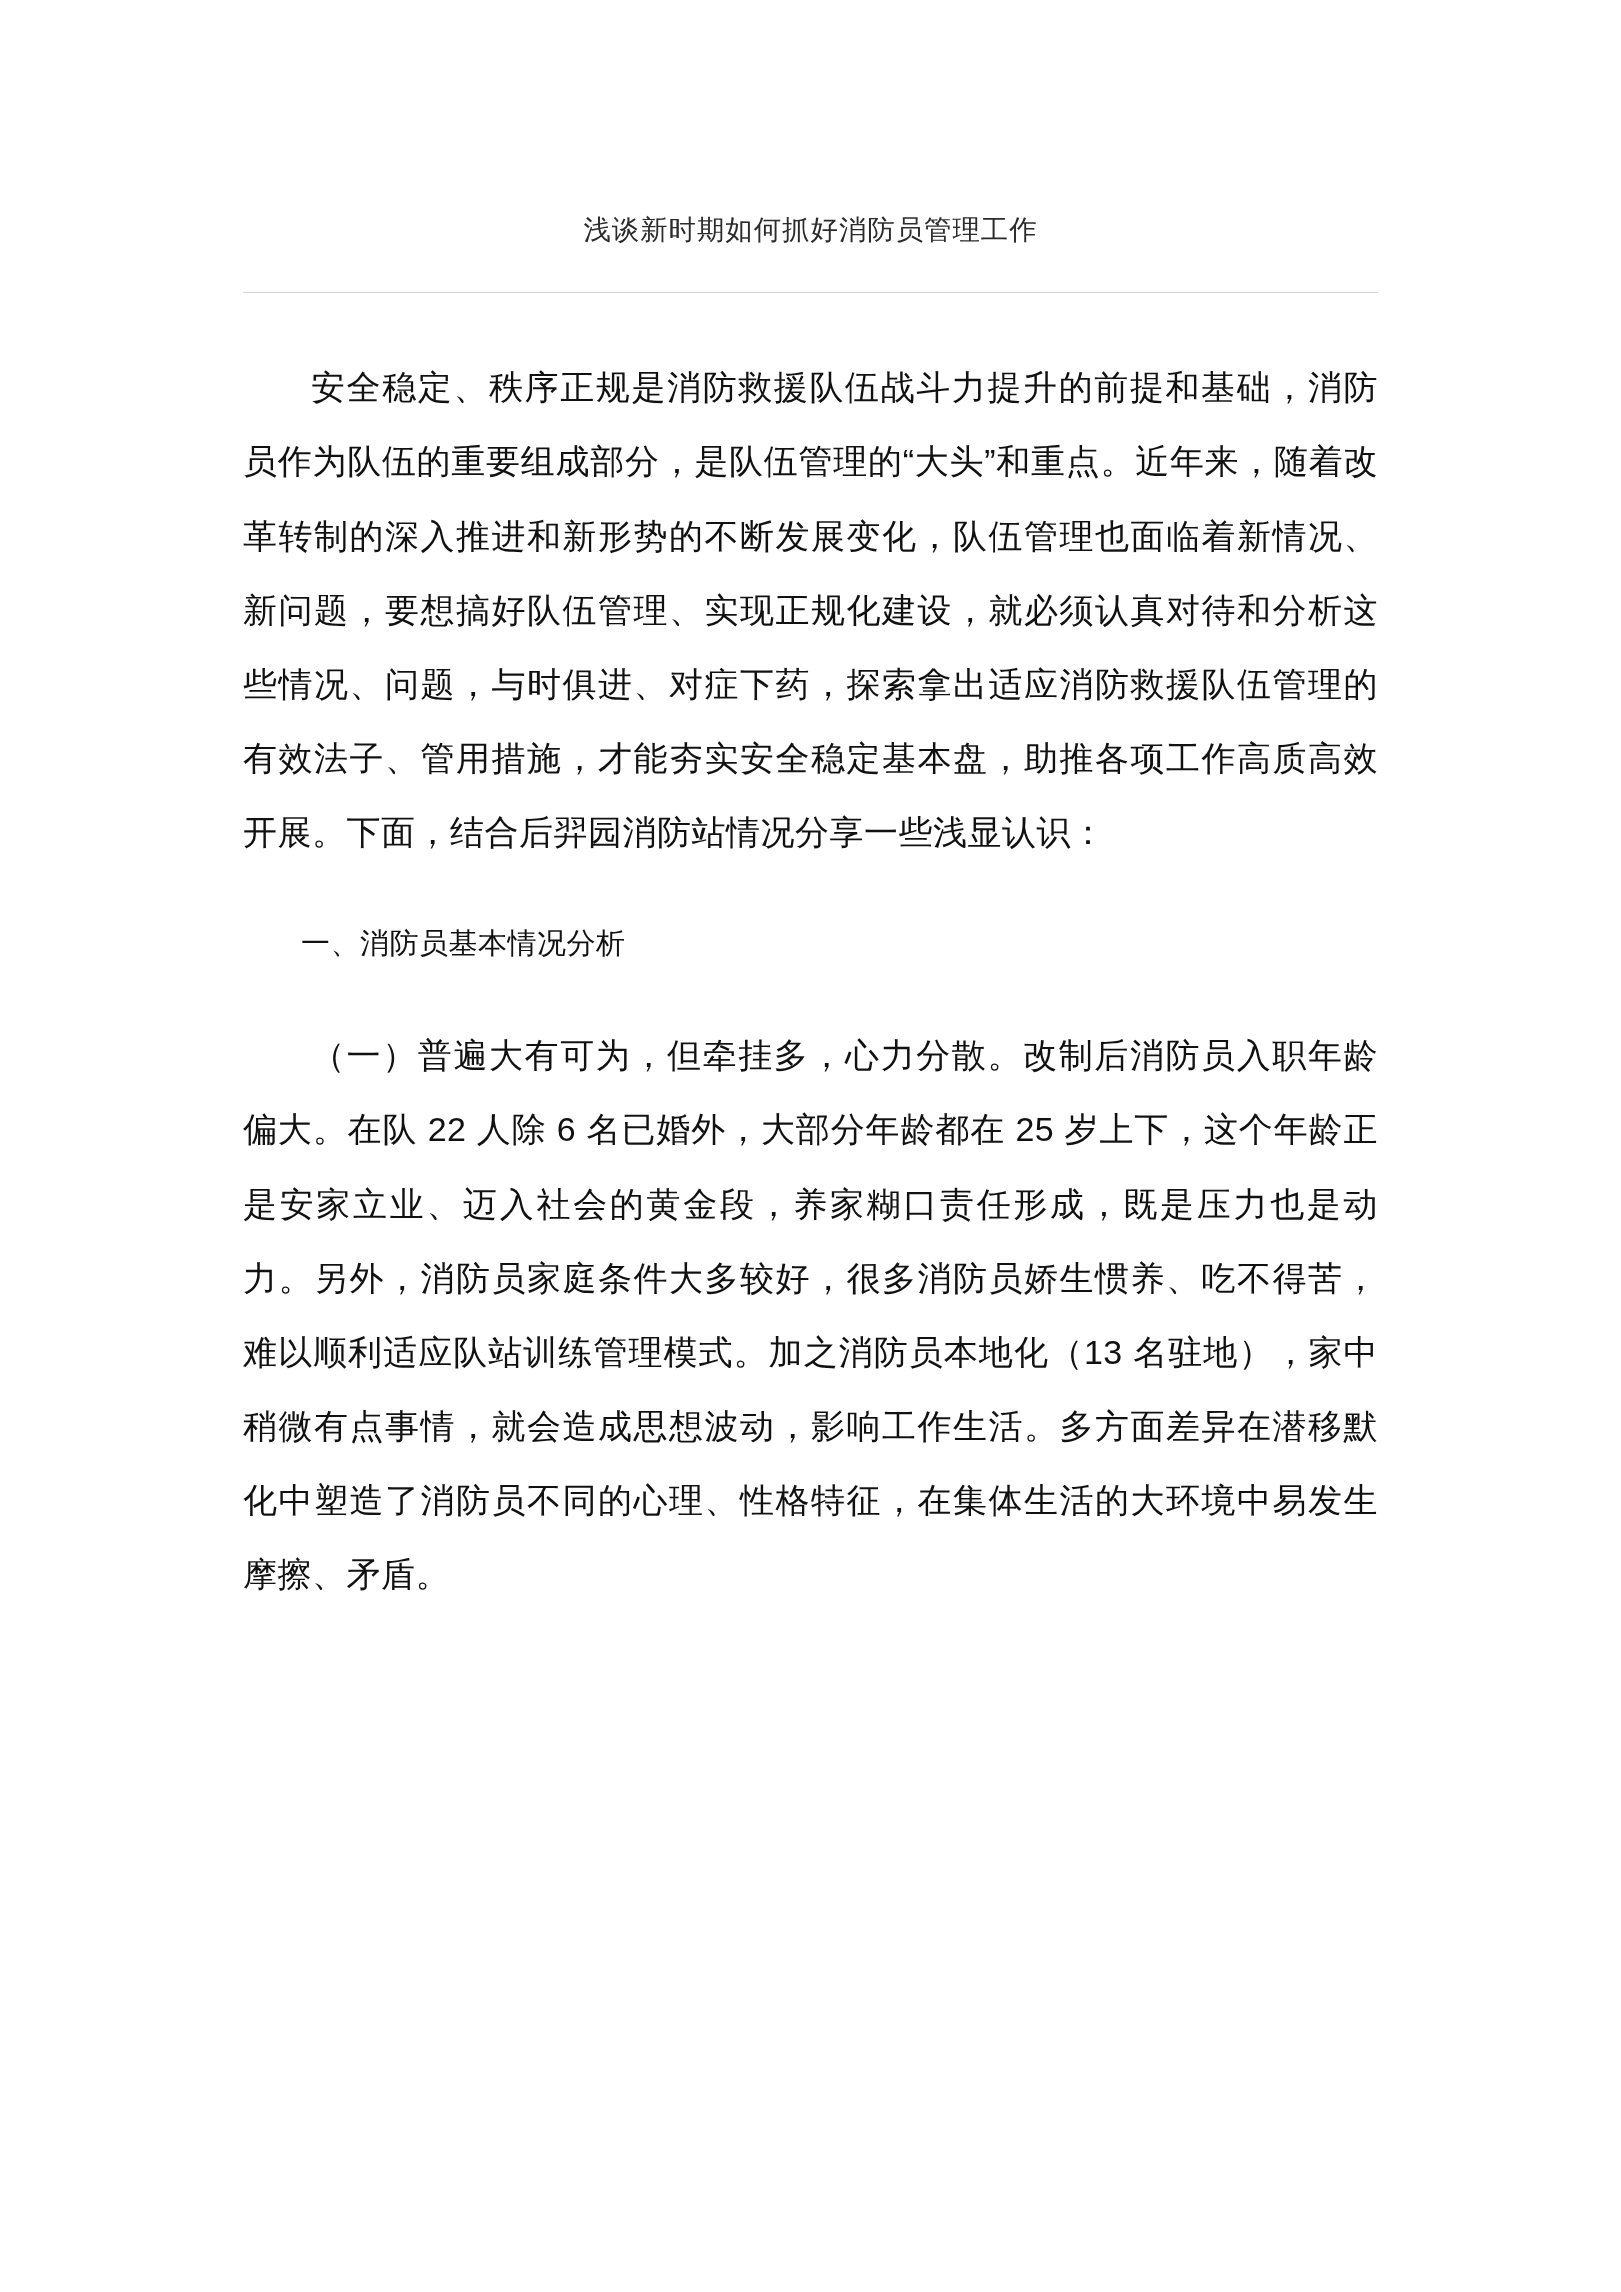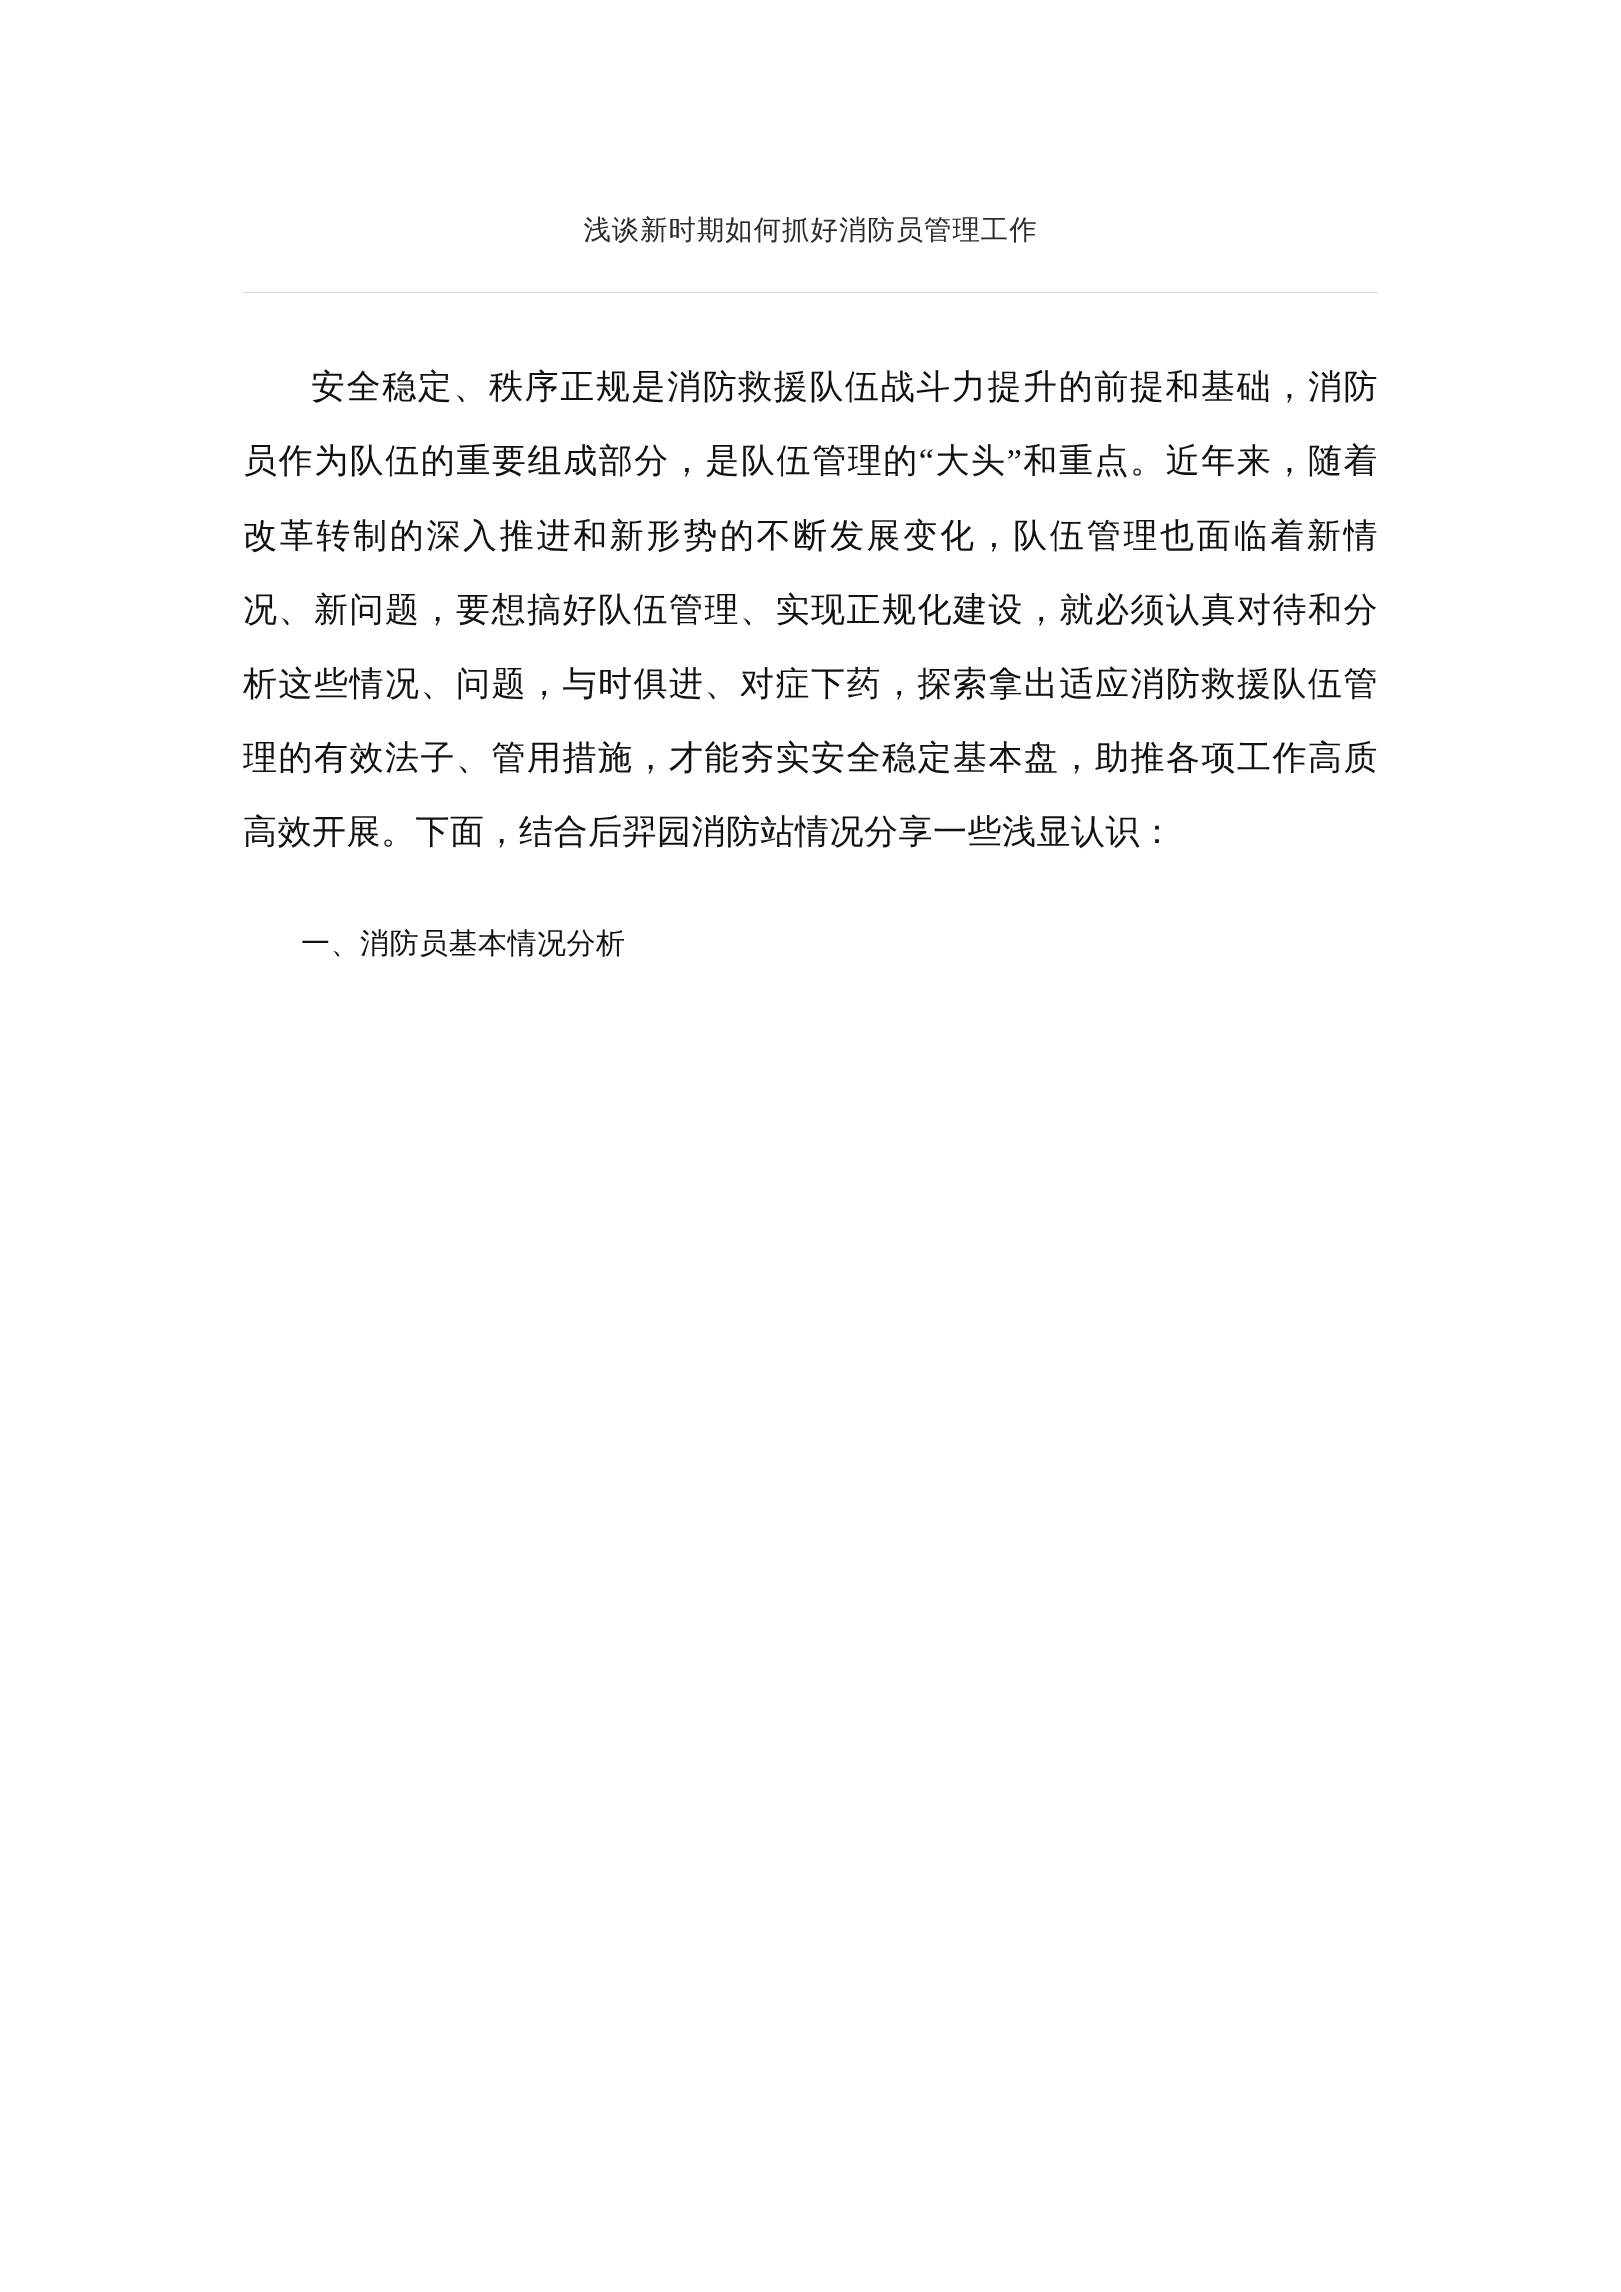--- a/index.html
+++ b/index.html
@@ -15,21 +15,20 @@
     -webkit-font-smoothing: antialiased;
   }
   .page {
     position: relative;
     width: 1621px;
     height: 1624px;
     box-sizing: border-box;
     padding: 0;
     background: #ffffff;
     overflow: hidden;
-    font-family: Liberation Serif, serif;
   }
   .content {
     position: absolute;
     left: 243px;
     top: 211px;
     width: 1135px;
   }
   .doc-title {
     text-align: center;
     font-size: 27.4px;
@@ -75,17 +74,18 @@
   <div class="content">
 
     <div class="doc-title">浅谈新时期如何抓好消防员管理工作</div>
 
     <div class="title-rule"></div>
 
     <p class="para">安全稳定、秩序正规是消防救援队伍战斗力提升的前提和基础，消防员作为队伍的重要组成部分，是队伍管理的“大头”和重点。近年来，随着改革转制的深入推进和新形势的不断发展变化，队伍管理也面临着新情况、新问题，要想搞好队伍管理、实现正规化建设，就必须认真对待和分析这些情况、问题，与时俱进、对症下药，探索拿出适应消防救援队伍管理的有效法子、管用措施，才能夯实安全稳定基本盘，助推各项工作高质高效开展。下面，结合后羿园消防站情况分享一些浅显认识：</p>
 
     <p class="heading">一、消防员基本情况分析</p>
 
+    <p class="para">（一）普遍大有可为，但牵挂多，心力分散。改制后消防员入职年龄偏大。在队 22 人除 6 名已婚外，大部分年龄都在 25 岁上下，这个年龄正是安家立业、迈入社会的黄金段，养家糊口责任形成，既是压力也是动力。另外，消防员家庭条件大多较好，很多消防员娇生惯养、吃不得苦，难以顺利适应队站训练管理模式。加之消防员本地化（13 名驻地），家中稍微有点事情，就会造成思想波动，影响工作生活。多方面差异在潜移默化中塑造了消防员不同的心理、性格特征，在集体生活的大环境中易发生摩擦、矛盾。</p>
 
 
   </div>
 </div>
 
 
 </body></html>

